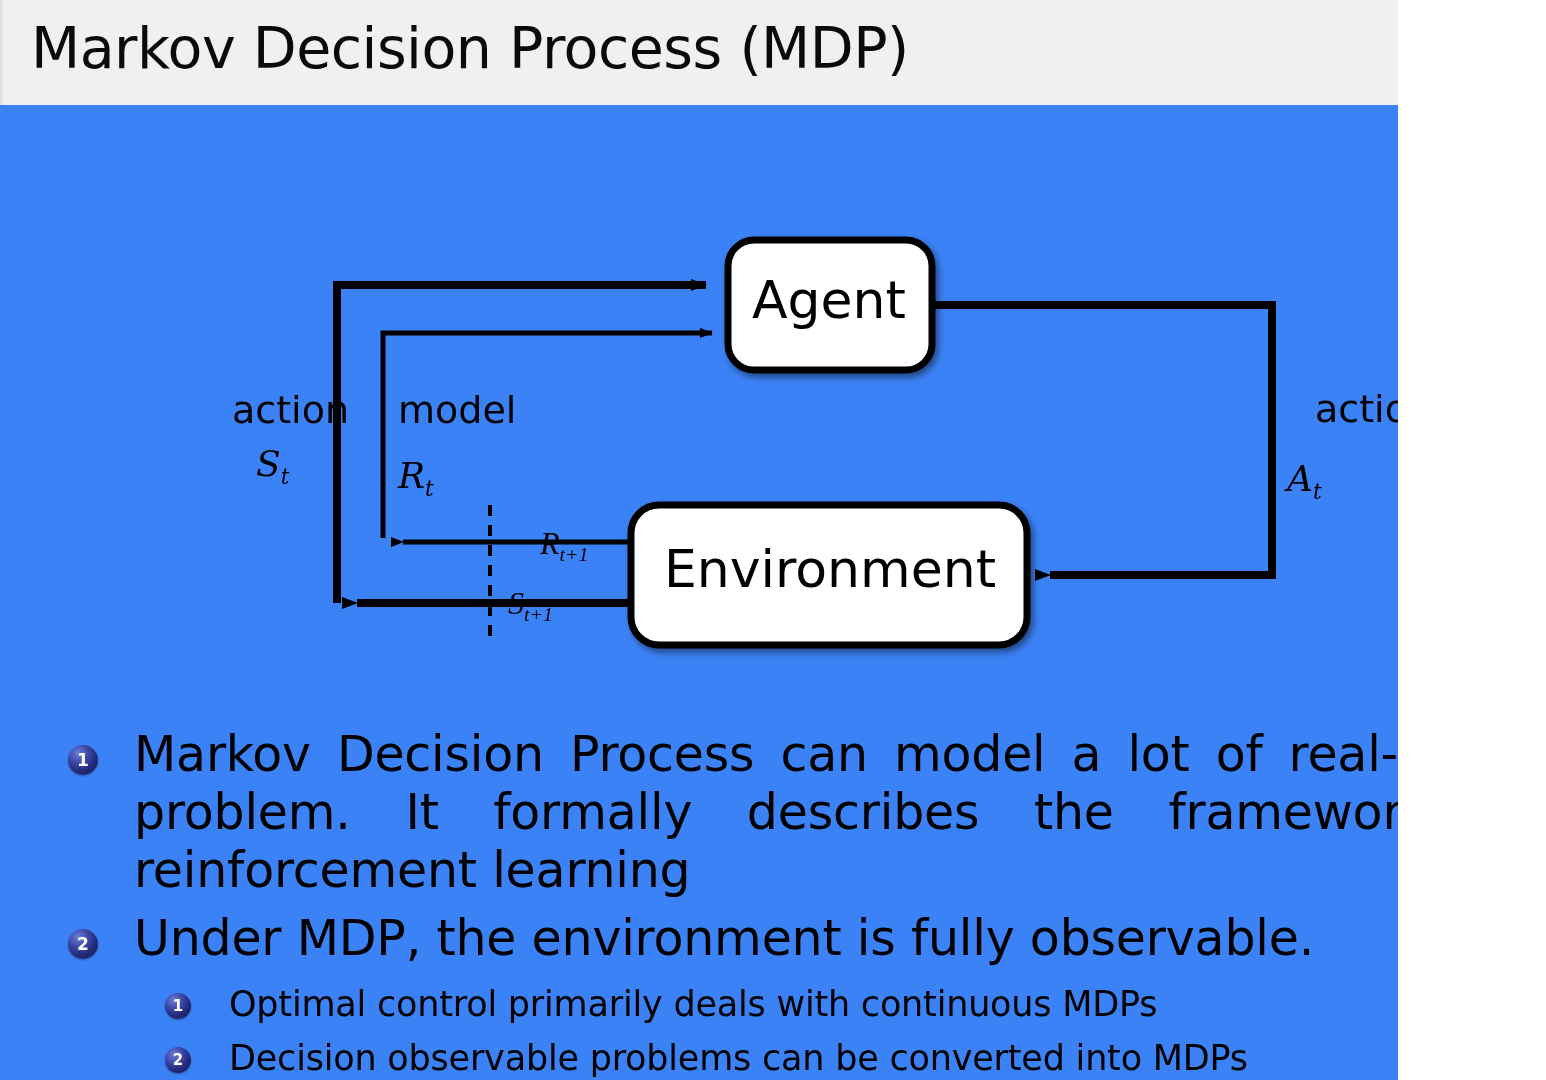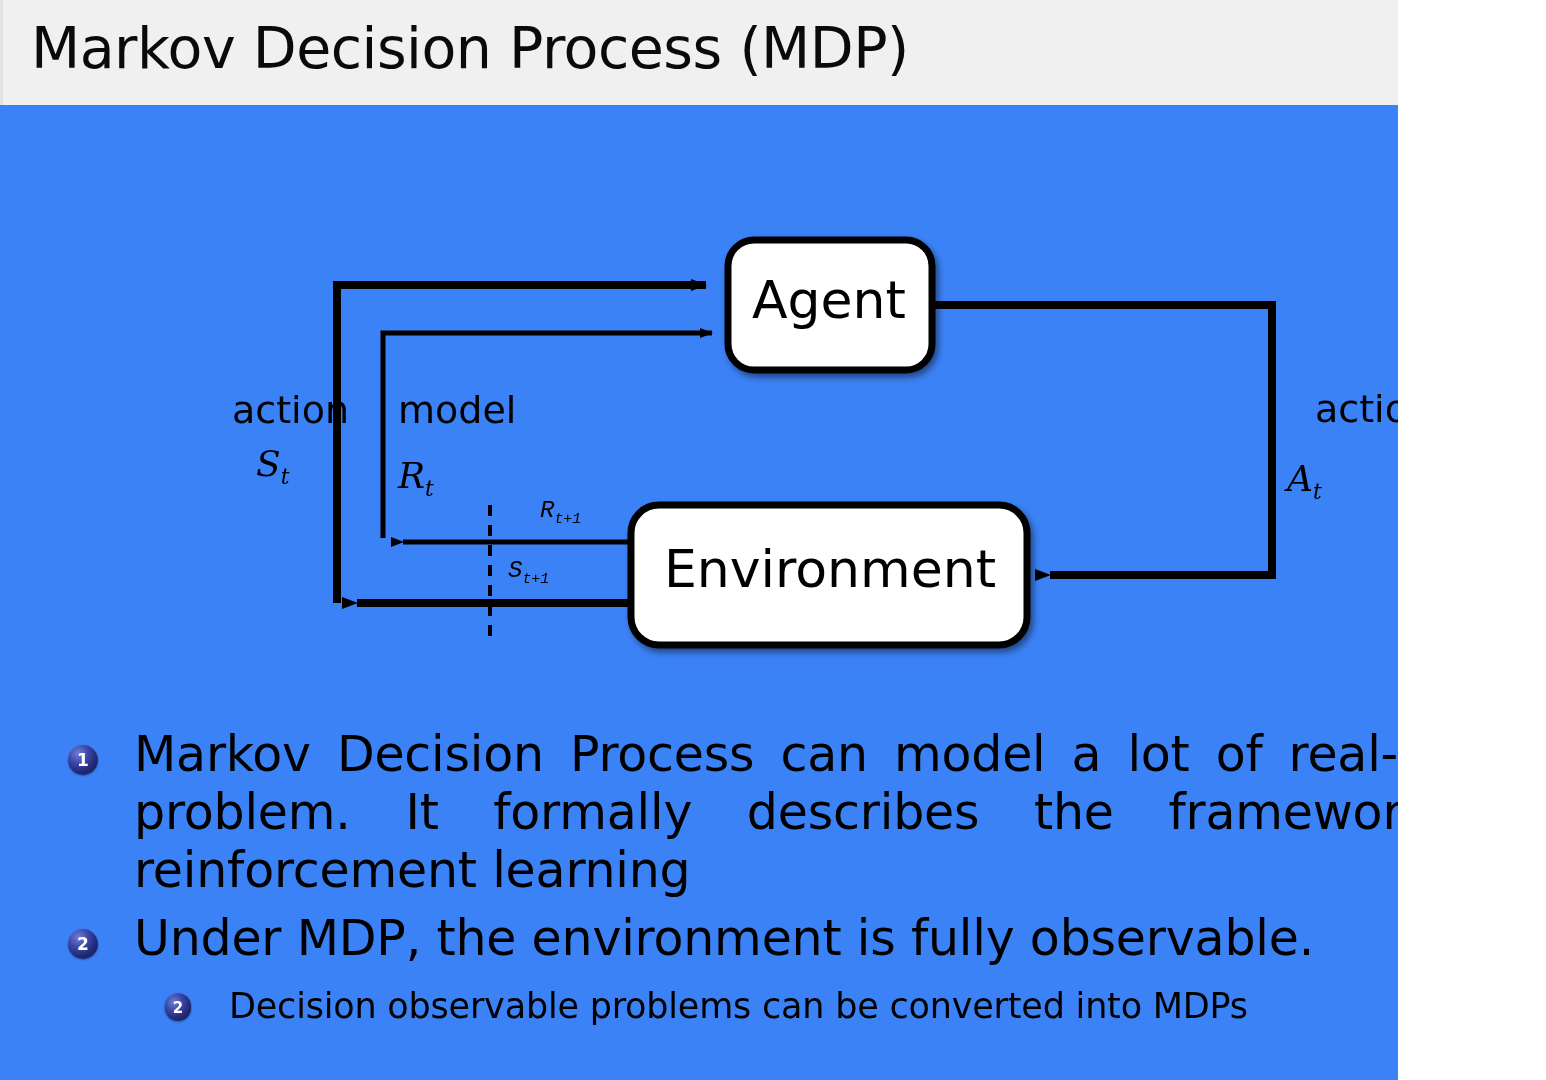--- a/index.html
+++ b/index.html
@@ -67,25 +67,26 @@
     font-size: 36px;
     color: #000;
     white-space: nowrap;
   }
   .dg-math sub {
     font-size: 0.6em;
     font-style: italic;
   }
   .dg-math-sm {
     position: absolute;
-    font-family: Liberation Mono, monospace;
-    font-style: italic;
-    font-size: 24px;
-    color: #000;
-    white-space: nowrap;
+    font-family: Liberation Serif, serif;
+    font-style: italic;
+    font-size: 32px;
+    color: #000;
+    white-space: nowrap;
+    margin-top: 28px;
   }
   .dg-math-sm sub {
     font-size: 0.62em;
     font-style: italic;
   }
   .box-text {
     position: absolute;
     font-family: "DejaVu Sans", sans-serif;
     font-size: 52px;
     color: #000;
@@ -232,20 +233,21 @@
       <span class="bullet-text justified bt-gap" style="margin-left:50px;">Markov Decision Process can model a lot of real-world problem. It formally describes the framework of reinforcement learning</span>
     </div>
 
     <div class="bullet-row lvl1" style="margin-top:10px;">
       <span class="badge badge-l1" style="position:absolute; left:68px; top:0;">2</span>
       <span class="bullet-text bt-gap" style="margin-left:50px;">Under MDP, the environment is fully observable.</span>
     </div>
 
     <div class="bullet-row lvl2" style="margin-top:10px;">
       <span class="badge badge-l2" style="position:absolute; left:165px; top:0;">1</span>
+      <span class="bullet-text bt-gap" style="margin-left:48px;">Optimal control primarily deals with continuous MDPs</span>
     </div>
 
     <div class="bullet-row lvl2" style="margin-top:2px;">
       <span class="badge badge-l2" style="position:absolute; left:165px; top:0;">2</span>
       <span class="bullet-text bt-gap" style="margin-left:48px;">Decision observable problems can be converted into MDPs</span>
     </div>
 
   </div>
 
 </div>

